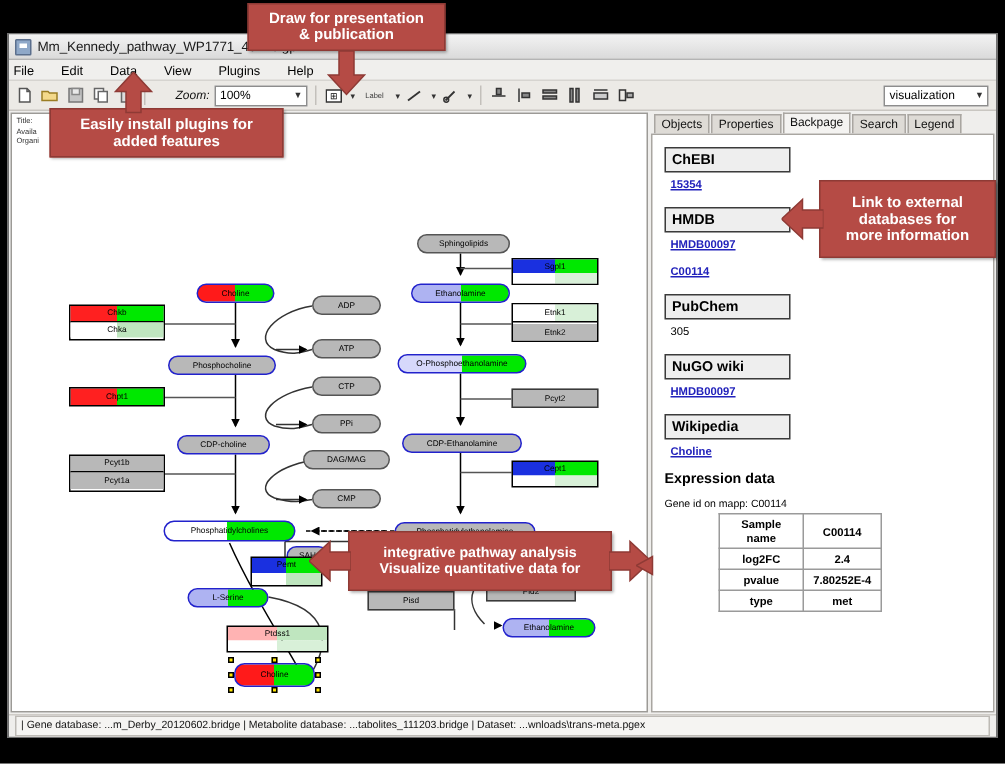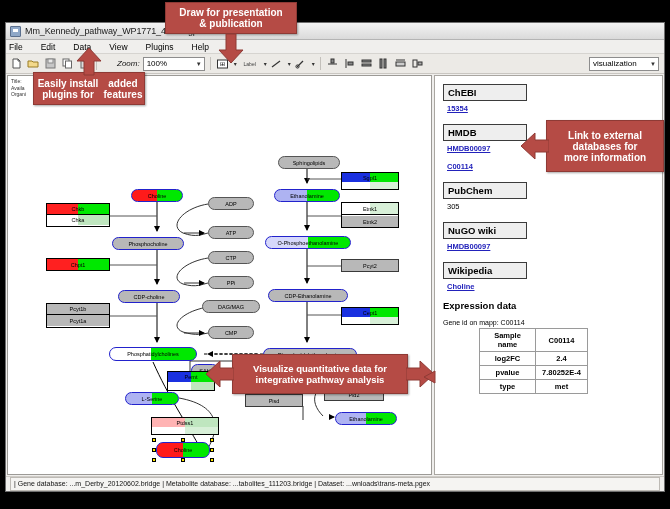--- a/index.html
+++ b/index.html
@@ -411,20 +411,27 @@
       <div class="node gene" style="left:333px;top:183px;width:58px;height:13px;">Pcyt2</div>
 
       <div style="position:absolute;left:333px;top:231px;width:58px;height:18px;border:1.2px solid #000;">
         <div class="node" style="left:0;top:0;width:56px;height:9px;background:linear-gradient(to right,#1a30e0 50%,#00e800 50%);">Cept1</div>
         <div style="position:absolute;left:0;top:9px;width:56px;height:7px;background:linear-gradient(to right,#ffffff 50%,#d8f0d8 50%);"></div>
       </div>
 
     </div>
 
     <div class="sidepanel">
+      <div class="tabs">
+        <div class="tab">Objects</div>
+        <div class="tab">Properties</div>
+        <div class="tab active">Backpage</div>
+        <div class="tab">Search</div>
+        <div class="tab">Legend</div>
+      </div>
       <div class="panelbody">
         <div class="db-head">ChEBI</div>
         <a class="db-link" href="#">15354</a>
 
         <div class="db-head">HMDB</div>
         <a class="db-link" href="#">HMDB00097</a>
 
         <a class="db-link" href="#">C00114</a>
 
         <div class="db-head">PubChem</div>
@@ -470,33 +477,33 @@
 <div class="callout" style="left:165px;top:2px;width:132px;height:32px;flex-direction:column;font-size:10px;">
   <div>Draw for presentation</div>
   <div>&amp; publication</div>
 </div>
 <div style="position:absolute;left:216px;top:34px;width:30px;height:30px;">
   <svg width="30" height="30" viewBox="0 0 30 30">
     <polygon points="10,0 20,0 20,16 27,16 15,29 3,16 10,16" fill="#b54b45" stroke="#8e3a35" stroke-width="1"></polygon>
   </svg>
 </div>
 
-<div class="callout" style="left:33px;top:72px;width:112px;height:33px;flex-direction:row;font-size:10px;">
+<div class="callout" style="left:33px;top:72px;width:156px;height:33px;flex-direction:column;font-size:10px;">
   <div>Easily install plugins for</div>
   <div>added features</div>
 </div>
 <div style="position:absolute;left:74px;top:48px;width:30px;height:28px;">
   <svg width="30" height="28" viewBox="0 0 30 28">
     <polygon points="15,0 27,13 20,13 20,27 10,27 10,13 3,13" fill="#b54b45" stroke="#8e3a35" stroke-width="1"></polygon>
   </svg>
 </div>
 
 <div class="callout" style="left:232px;top:354px;width:176px;height:40px;flex-direction:column;font-size:9.5px;">
+  <div>integrative pathway analysis</div>
   <div>Visualize quantitative data  for</div>
-  <div>integrative pathway analysis</div>
 </div>
 <div style="position:absolute;left:206px;top:358px;width:28px;height:32px;">
   <svg width="28" height="32" viewBox="0 0 28 32">
     <polygon points="0,16 14,3 14,10 28,10 28,22 14,22 14,29" fill="#b54b45" stroke="#8e3a35" stroke-width="1"></polygon>
   </svg>
 </div>
 <div style="position:absolute;left:406px;top:358px;width:28px;height:32px;">
   <svg width="28" height="32" viewBox="0 0 28 32">
     <polygon points="28,16 14,3 14,10 0,10 0,22 14,22 14,29" fill="#b54b45" stroke="#8e3a35" stroke-width="1"></polygon>
   </svg>

